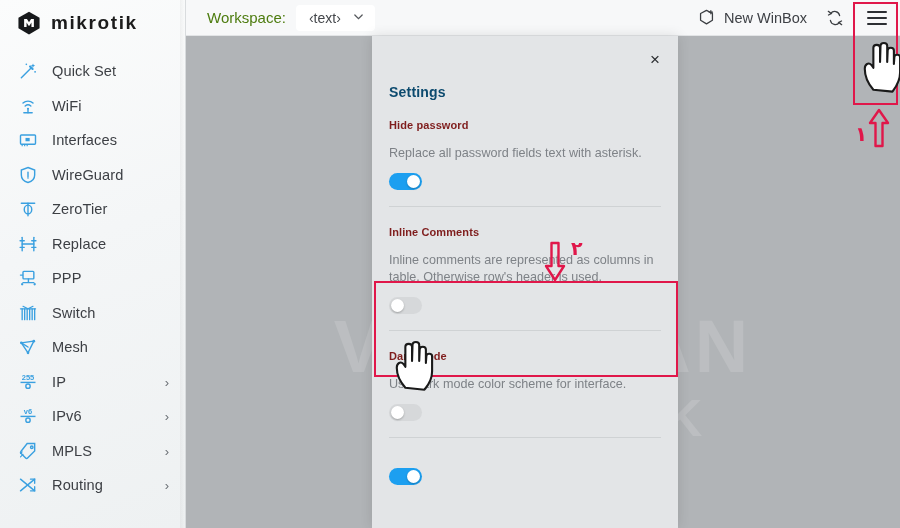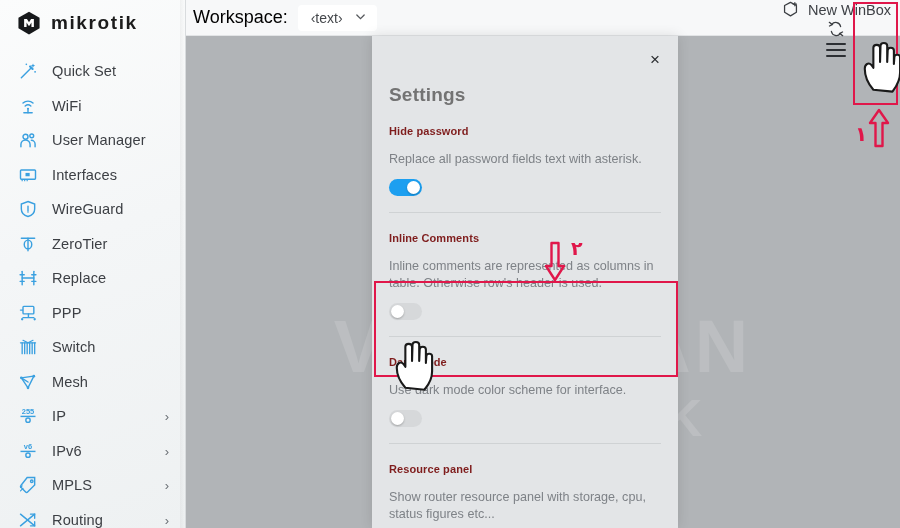--- a/index.html
+++ b/index.html
@@ -62,34 +62,33 @@
   
   .topbar {
     position: absolute; left: 186px; top: 0;
     width: 714px; height: 36px;
     background: #f7f8f9;
     border-bottom: 1px solid #e2e4e6;
     display: flex; align-items: center;
     z-index: 4;
   }
   .ws-label {
-    margin-left: 7px; font-size: 18px; color: #000000;
+    margin-left: 21px; font-size: 15px; color: #4d7c0f;
   }
   .ws-select {
     margin-left: 10px;
     display: flex; align-items: center; gap: 12px;
     background: #ffffff; border-radius: 4px;
     padding: 5px 11px 5px 13px;
     font-size: 14px; color: #44474b; cursor: pointer;
   }
   .ws-caret { font-size: 10px; color: #5a5d61; }
   .topbar-right {
-    margin-left: auto; display: flex; align-items: center;
+    margin-left: auto; display: flex; 
     height: 100%;
-    flex-direction: column;
   }
   .tb-btn {
     display: flex; align-items: center; gap: 8px;
     padding: 0 9px; height: 100%; cursor: pointer;
     color: #3b3e42;
   }
   .tb-label { font-size: 14.5px; color: #3e4146; white-space: nowrap; }
   .tb-icon { display: flex; align-items: center; justify-content: center; color: #3e4146; }
   .hamburger-wrap {
     position: relative; width: 46px; height: 36px;
@@ -133,21 +132,21 @@
     overflow: hidden;
     box-shadow: 0 0 12px rgba(0,0,0,.12);
   }
   .panel-close {
     position: absolute; right: 12px; top: 12px;
     width: 22px; height: 22px;
     display: flex; align-items: center; justify-content: center;
     font-size: 17px; color: #2b2e31; cursor: pointer; line-height: 1;
   }
   .panel-title {
-    font-size: 19px; font-weight: bold; color: #737373;
+    font-size: 14px; font-weight: bold; color: #0c4a6e;
     padding: 48px 16px 0 17px; letter-spacing: .2px;
   }
   .panel-body { padding: 0 17px; }
   .setting {
     padding-top: 19px;
   }
   .setting + .setting { border-top: 1px solid #cfd2d4; margin-top: 16px; }
   .s-title {
     font-size: 11px; font-weight: bold; color: #7f1d1d;
     letter-spacing: .1px;
@@ -226,31 +225,20 @@
             <path d="M6 8.5 a8.5 8 0 0 1 12 0"></path>
             <path d="M8.6 12 a5 4.6 0 0 1 6.8 0"></path>
             <circle cx="12" cy="15.3" r="1.3" fill="#3aa0e0" stroke="none"></circle>
             <path d="M12 16.5 L12 20"></path>
               <path d="M7 20 L17 20"></path>
           </svg>
         </span>
         <span class="nav-label">WiFi</span>
       </div>
 
-      <div class="nav-item">
-        <span class="nav-icon">
-          <svg viewBox="0 0 24 24" width="20" height="20" fill="none" stroke="#3aa0e0" stroke-width="1.7" stroke-linecap="round">
-            <circle cx="9" cy="8" r="3"></circle>
-            <path d="M3.5 20 v-2.5 a5.5 5.5 0 0 1 11 0 V20"></path>
-            <circle cx="16.5" cy="7" r="2.3"></circle>
-            <path d="M16 12.3 a4.6 4.6 0 0 1 4.5 4.6 V20"></path>
-          </svg>
-        </span>
-        <span class="nav-label">User Manager</span>
-      </div>
 
       <div class="nav-item">
         <span class="nav-icon">
           <svg viewBox="0 0 24 24" width="20" height="20" fill="none" stroke="#3aa0e0" stroke-width="1.7">
             <rect x="3" y="6" width="18" height="11" rx="1"></rect>
             <rect x="9" y="9.5" width="5" height="4" fill="#3aa0e0" stroke="none"></rect>
             <path d="M5 17 v2.5 M8 17 v2.5 M11 17 v2.5" stroke-width="1.4"></path>
           </svg>
         </span>
         <span class="nav-label">Interfaces</span>
@@ -456,22 +444,20 @@
 
       <div class="setting">
         <div class="s-title">Dark mode</div>
         <div class="s-desc">Use dark mode color scheme for interface.</div>
         <div class="toggle off">
             <span class="knob"></span>
           </div>
       </div>
 
       <div class="setting">
-        <div class="s-title">Resource panel</div>
-        <div class="s-desc">Show router resource panel with storage, cpu, status figures etc...</div>
         <div class="toggle on">
             <span class="knob"></span>
           </div>
       </div>
 
     </div>
   </section>
 
   <div class="anno anno-box box-hamburger"></div>
   <div class="anno anno-box box-dark"></div>

